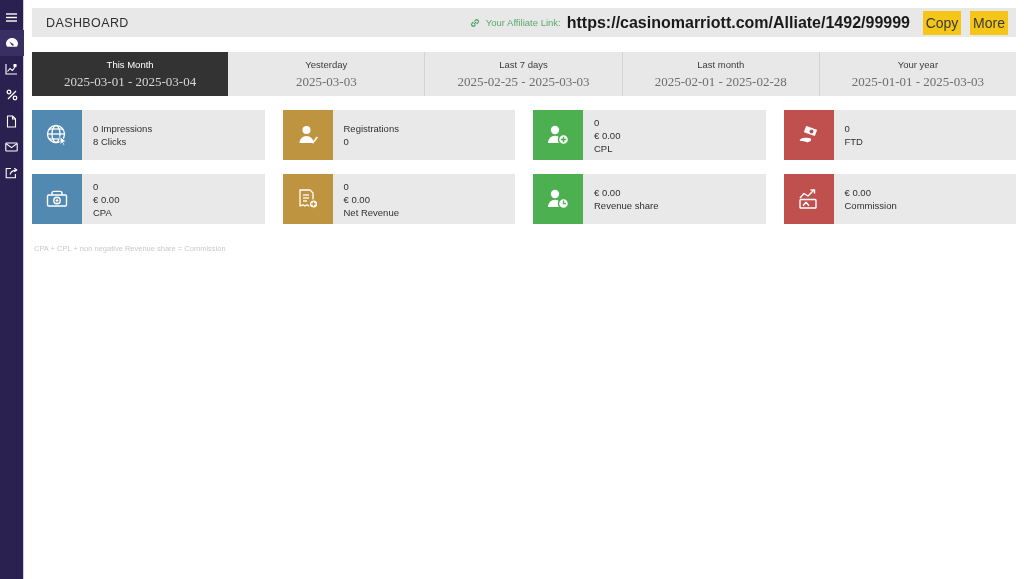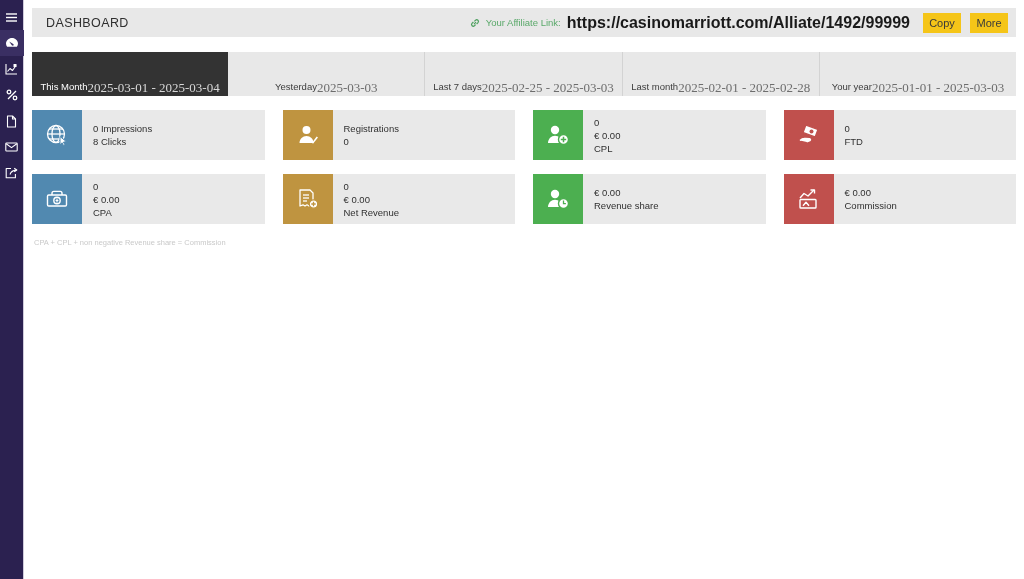--- a/index.html
+++ b/index.html
@@ -79,21 +79,21 @@
     color: #1a1a1a;
     font-weight: bold;
     font-size: 16px;
     white-space: nowrap;
     padding-right: 4px;
   }
   .btn-yellow {
     background: #f5c518;
     border: none;
     color: #3a3a3a;
-    font-size: 11px;
+    font-size: 14px;
     font-family: "Liberation Sans", sans-serif;
     padding: 4px 0;
     width: 38px;
     text-align: center;
     cursor: pointer;
     margin-left: 3px;
   }
 
   
   .content { padding: 0 8px; }
@@ -101,22 +101,22 @@
   
   .tabs {
     display: flex;
     margin-top: 15px;
     height: 44px;
     background: #e8e8e8;
   }
   .tab {
     flex: 1;
     display: flex;
-    flex-direction: row;
-    align-items: flex-end;
+    flex-direction: column;
+    align-items: center;
     justify-content: center;
     border-right: 1px solid #d3d3d3;
     cursor: pointer;
   }
   .tab:last-child { border-right: none; }
   .tab-label {
     font-size: 9.5px;
     color: #3c3c3c;
     margin-bottom: 4px;
   }
@@ -161,21 +161,21 @@
   }
   .card-line {
     font-size: 9.5px;
     color: #303030;
     line-height: 13px;
     white-space: nowrap;
   }
 
   
   .footnote {
-    margin-top: 14px;
+    margin-top: 20px;
     font-size: 7.5px;
     color: #c9c9c9;
     padding-left: 2px;
   }
 </style>
 </head>
 <body>
 
 <div class="app">
 

